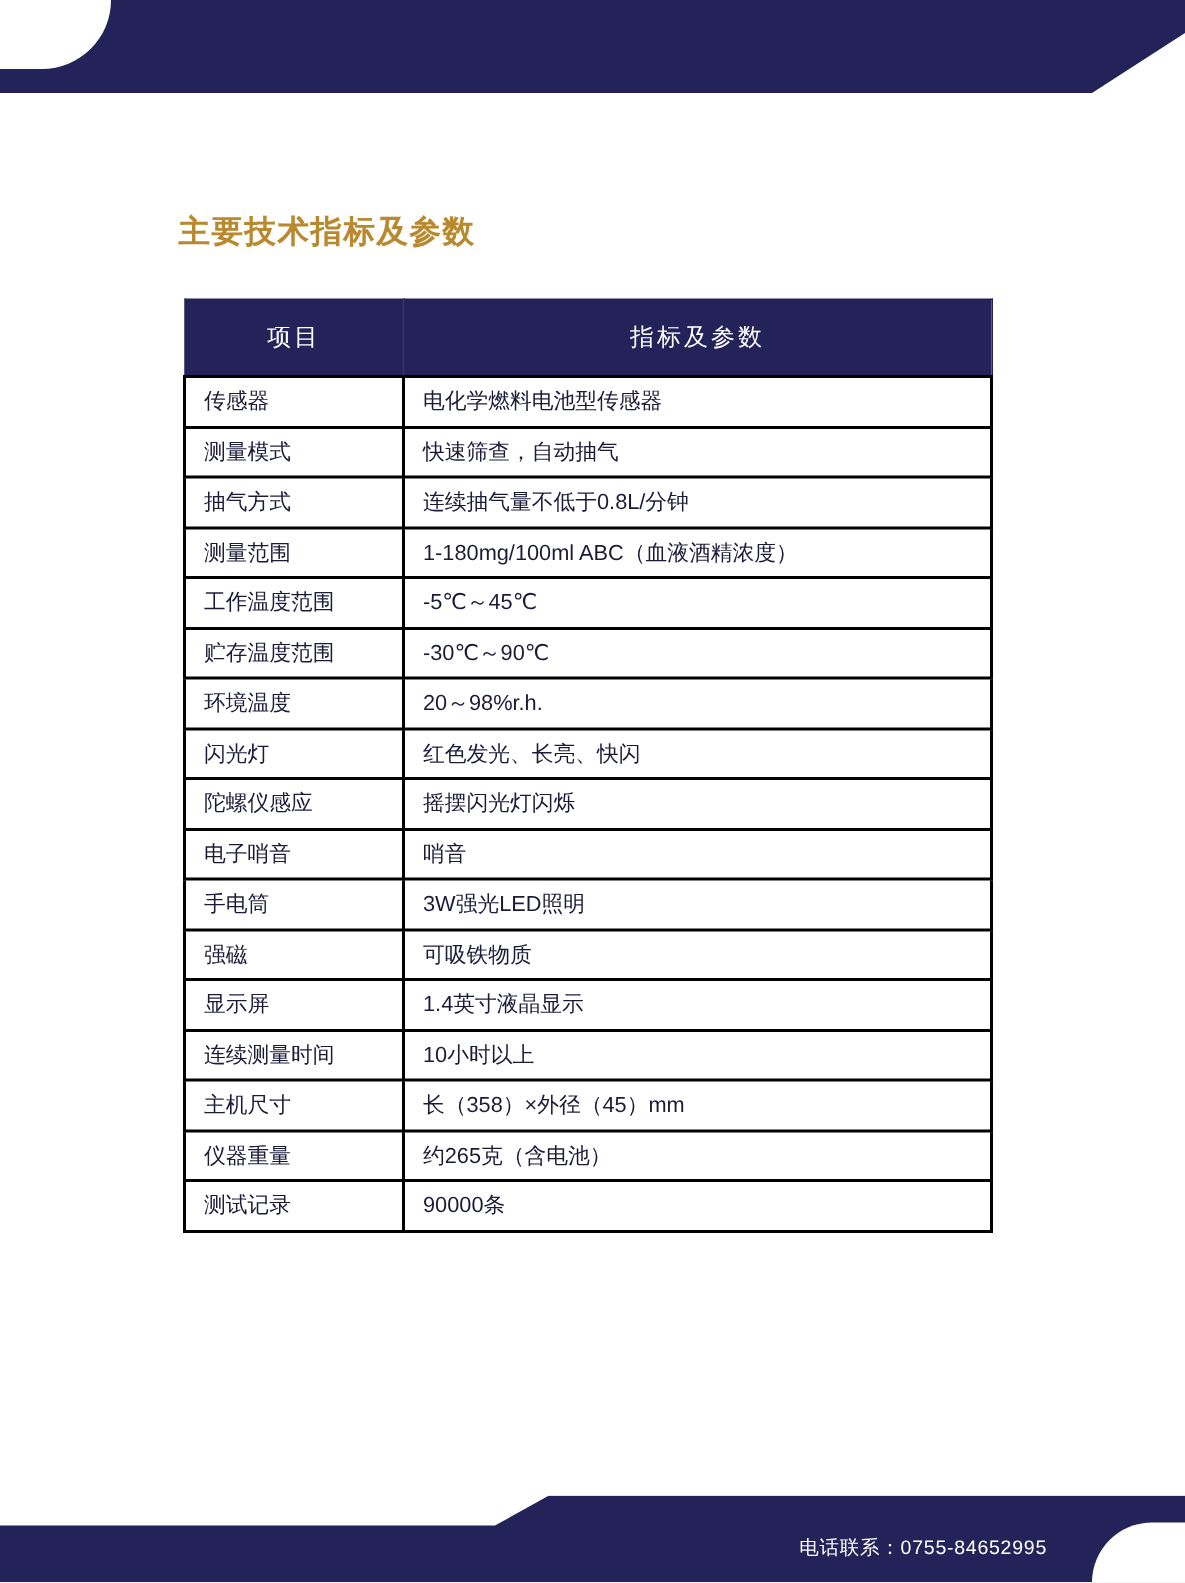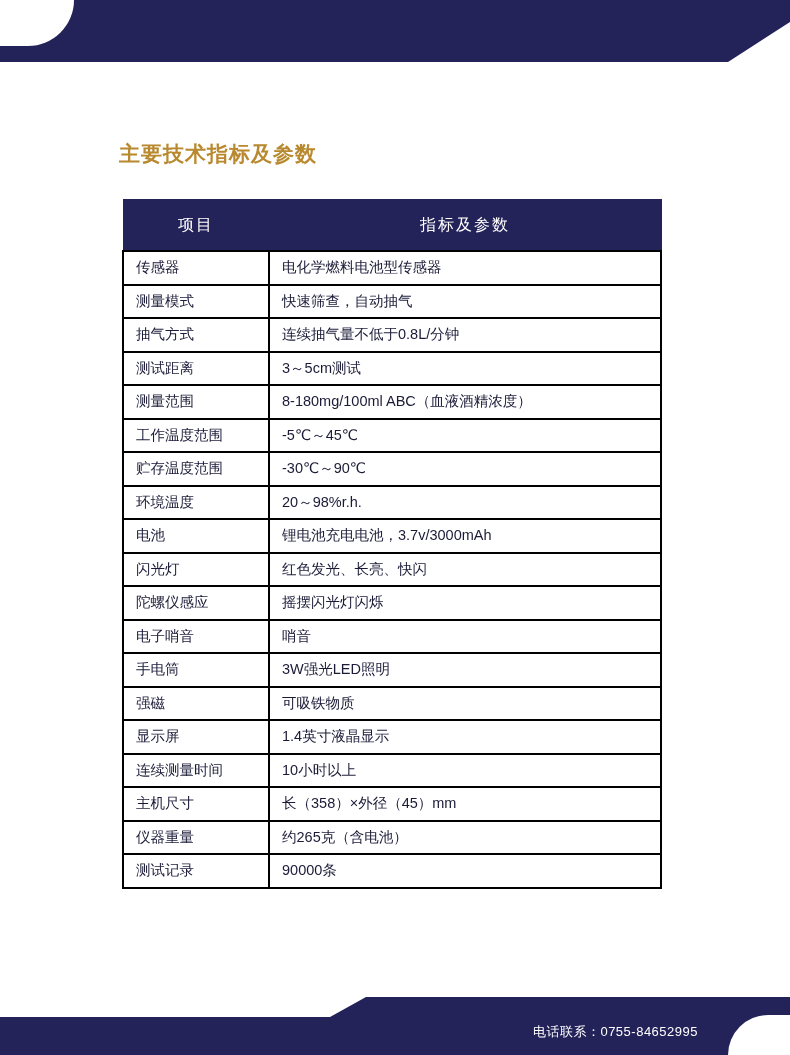--- a/index.html
+++ b/index.html
@@ -152,42 +152,34 @@
     </tr>
     <tr>
       <td>测量模式</td>
       <td>快速筛查，自动抽气</td>
     </tr>
     <tr>
       <td>抽气方式</td>
       <td>连续抽气量不低于0.8L/分钟</td>
     </tr>
     <tr>
-      <td>测试距离</td>
-      <td>3～5cm测试</td>
-    </tr>
-    <tr>
       <td>测量范围</td>
-      <td>8-180mg/100ml ABC（血液酒精浓度）</td>
+      <td>1-180mg/100ml ABC（血液酒精浓度）</td>
     </tr>
     <tr>
       <td>工作温度范围</td>
       <td>-5℃～45℃</td>
     </tr>
     <tr>
       <td>贮存温度范围</td>
       <td>-30℃～90℃</td>
     </tr>
     <tr>
       <td>环境温度</td>
       <td>20～98%r.h.</td>
-    </tr>
-    <tr>
-      <td>电池</td>
-      <td>锂电池充电电池，3.7v/3000mAh</td>
     </tr>
     <tr>
       <td>闪光灯</td>
       <td>红色发光、长亮、快闪</td>
     </tr>
     <tr>
       <td>陀螺仪感应</td>
       <td>摇摆闪光灯闪烁</td>
     </tr>
     <tr>

